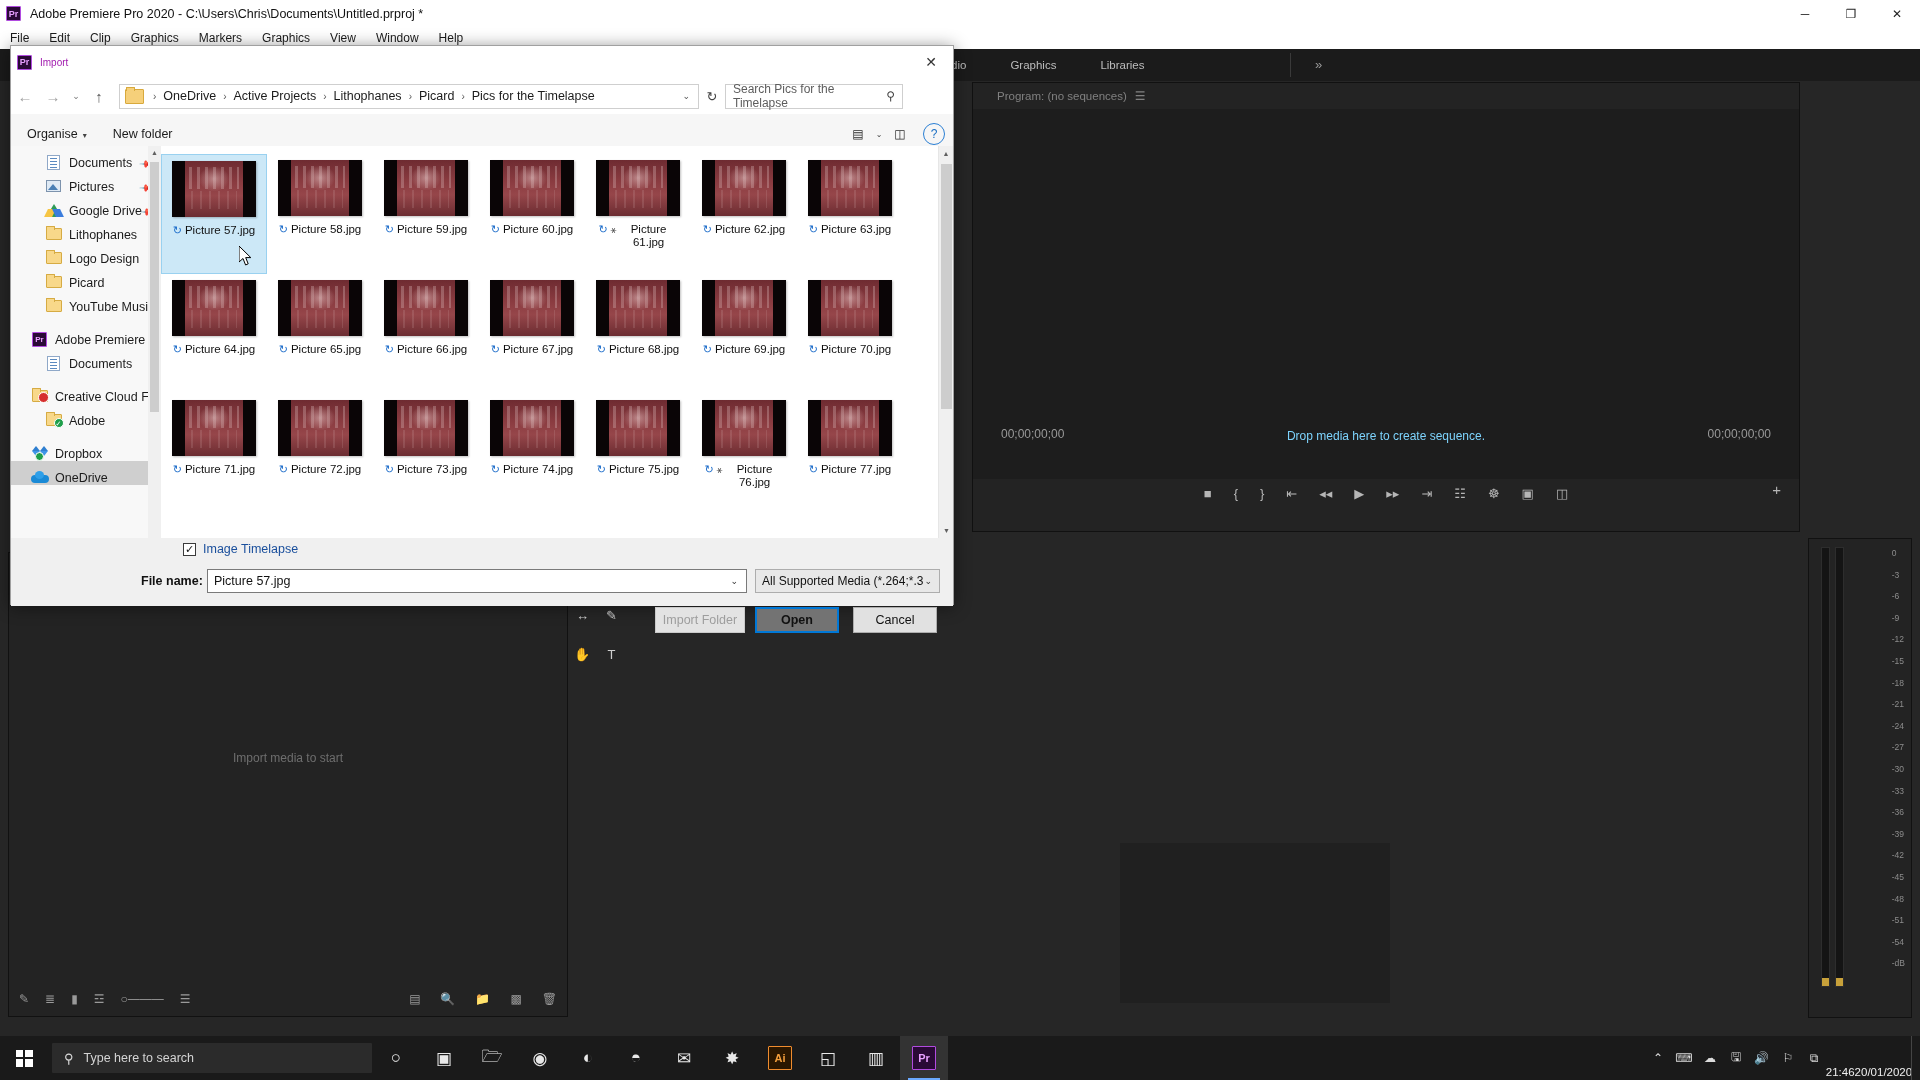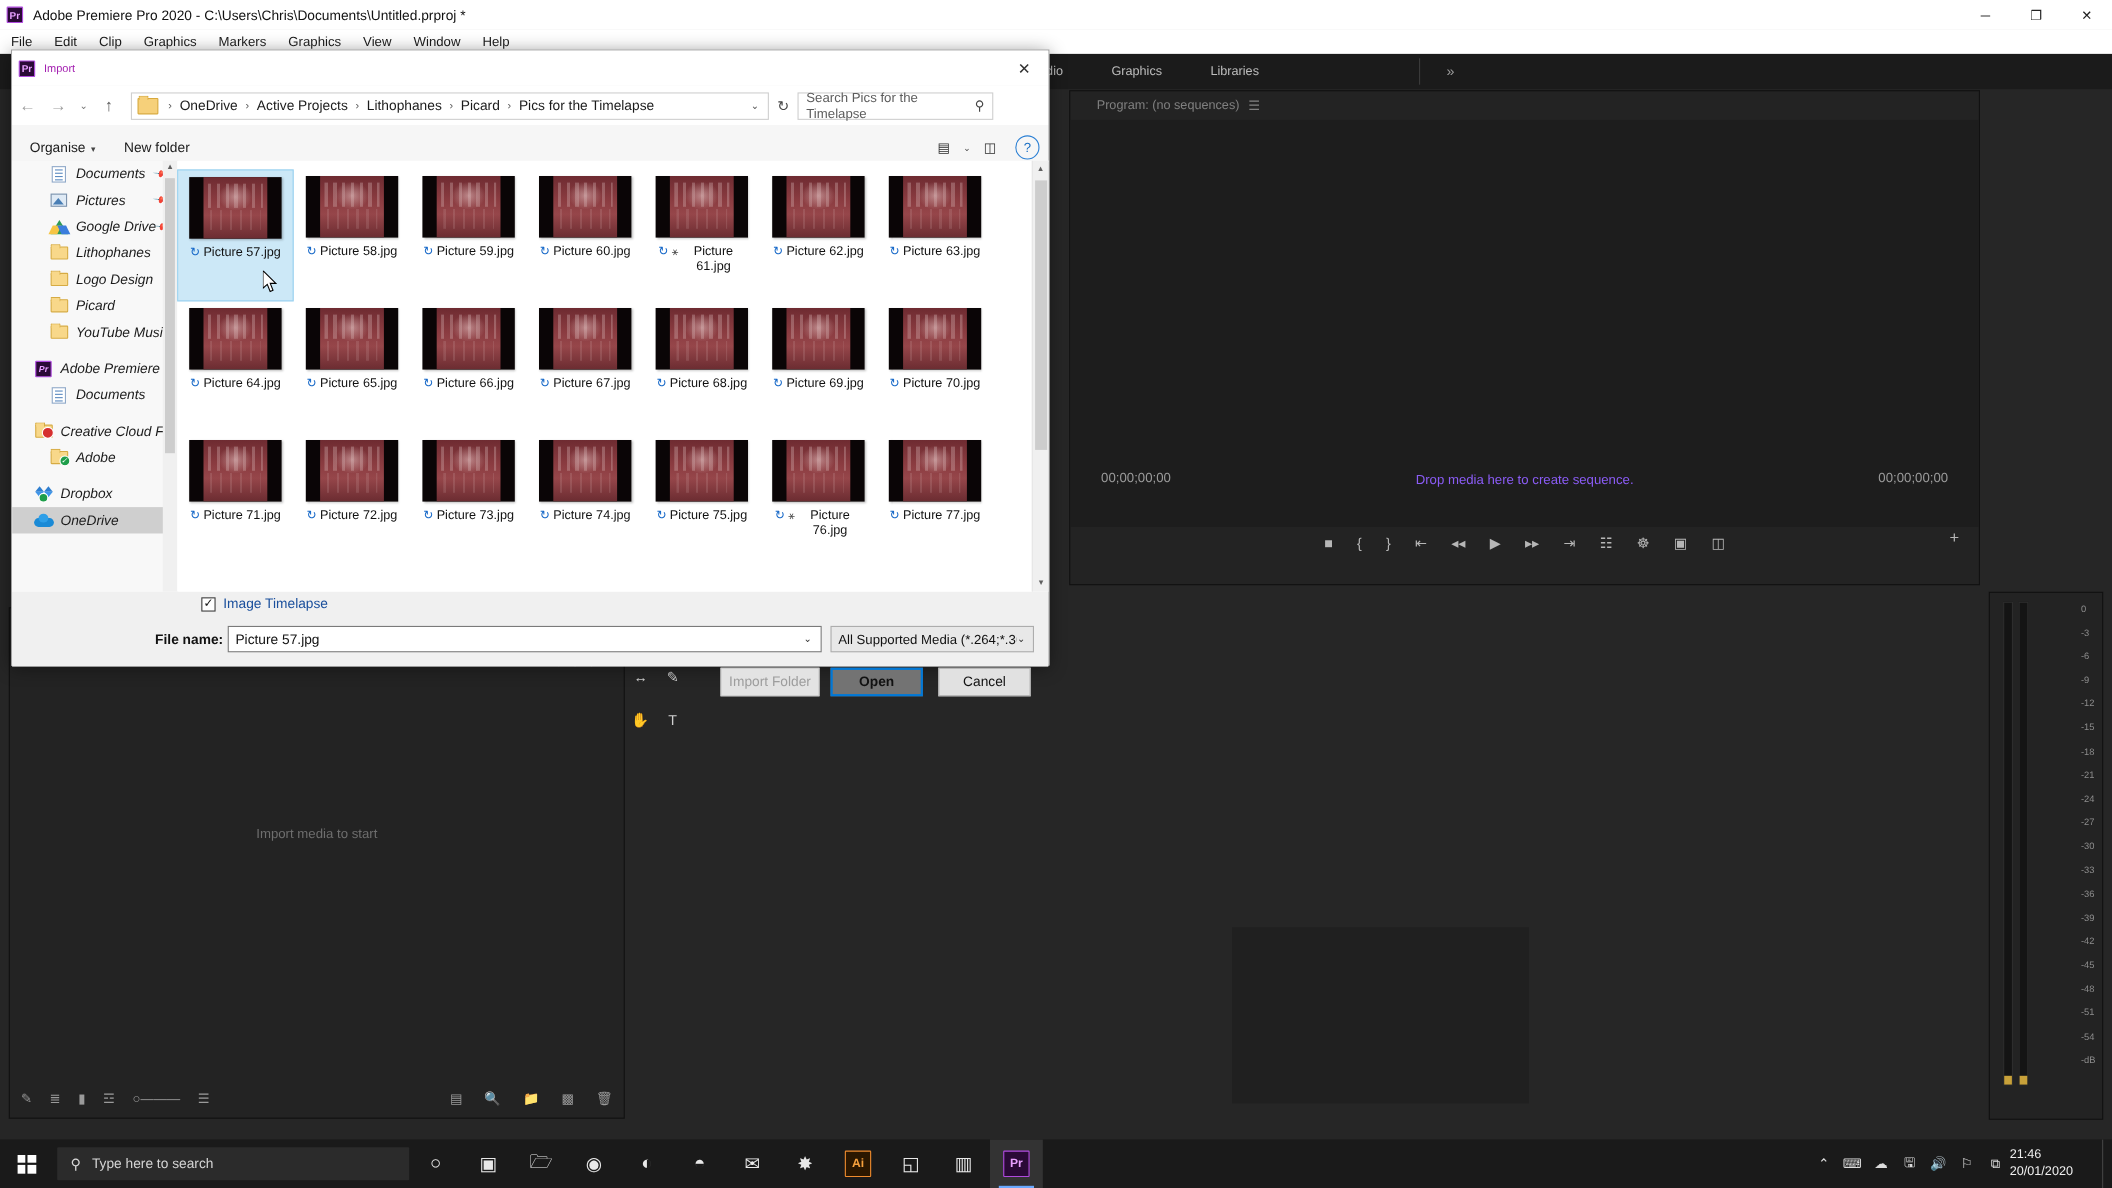--- a/index.html
+++ b/index.html
@@ -32,21 +32,21 @@
   .ws-sep{position:absolute;left:1290px;top:4px;width:1px;height:24px;background:#3a3a3a;}
   .ws-more{position:absolute;left:1305px;top:0;line-height:32px;color:#9a9a9a;font-size:13px;padding:0 10px;}
 
   
   #program-panel{position:absolute;left:972px;top:82px;width:828px;height:450px;background:#232323;
       border:1px solid #111;box-sizing:border-box;}
   #program-header{position:absolute;left:0;top:0;width:100%;height:26px;display:flex;align-items:center;}
   #program-title{font-size:11.5px;color:#808080;margin-left:24px;}
   #program-menu-icon{margin-left:8px;color:#808080;font-size:12px;line-height:1;}
   #program-stage{position:absolute;left:0;top:26px;width:100%;height:370px;background:#1d1d1d;}
-  #drop-hint{position:absolute;width:100%;top:320px;text-align:center;font-size:12px;color:#8b5cf6;}
+  #drop-hint{position:absolute;width:100%;top:320px;text-align:center;font-size:12px;color:#7dd3fc;}
   #tc-left{position:absolute;left:28px;top:344px;font-size:12px;color:#9a9a9a;font-family:"Liberation Sans",sans-serif;}
   #tc-right{position:absolute;right:28px;top:344px;font-size:12px;color:#9a9a9a;}
   #prog-transport{position:absolute;left:0;top:390px;width:100%;height:40px;display:flex;align-items:center;justify-content:center;gap:22px;color:#b6b6b6;font-size:13px;}
   #prog-plus{position:absolute;right:18px;top:398px;color:#b6b6b6;font-size:15px;}
 
   
   #project-panel{position:absolute;left:8px;top:552px;width:560px;height:465px;background:#232323;border:1px solid #111;box-sizing:border-box;}
   #project-hint{position:absolute;width:100%;top:198px;text-align:center;font-size:12px;color:#6e6e6e;}
   #project-toolbar{position:absolute;left:0;bottom:0;width:100%;height:34px;display:flex;align-items:center;color:#9a9a9a;font-size:12px;}
   #project-toolbar .lt{margin-left:10px;display:flex;gap:16px;align-items:center;}
@@ -76,21 +76,21 @@
   .win-logo{width:17px;height:17px;display:grid;grid-template-columns:1fr 1fr;grid-template-rows:1fr 1fr;gap:2px;}
   .win-logo i{background:#ffffff;display:block;}
   #search-box{width:320px;height:30px;background:#2b2b2b;display:flex;align-items:center;margin-left:4px;border-radius:1px;}
   #search-box .s-ico{margin:0 10px 0 12px;color:#d8d8d8;font-size:13px;}
   #search-box .s-txt{font-size:12.5px;color:#d4d4d4;}
   .tb-icon{width:48px;height:44px;display:flex;align-items:center;justify-content:center;font-size:17px;color:#e8e8e8;position:relative;}
   .tb-icon.active::after{content:'';position:absolute;bottom:0;left:8px;right:8px;height:2px;background:#6aa9ff;}
   .tb-icon.active{background:#333333;}
   #tray{position:absolute;right:0;height:44px;display:flex;align-items:center;gap:0;}
   .tray-ico{width:26px;height:44px;display:flex;align-items:center;justify-content:center;font-size:12px;color:#dcdcdc;}
-  #clock{width:84px;height:44px;display:flex;flex-direction:column;align-items:flex-start;justify-content:center;color:#efefef;font-size:11.5px;line-height:15px;}
+  #clock{width:84px;height:44px;display:flex;flex-direction:row;align-items:flex-end;justify-content:center;color:#efefef;font-size:11.5px;line-height:15px;}
   #show-desktop{width:8px;height:44px;border-left:1px solid #444;}
 
   
   #import-dialog{position:absolute;left:10px;top:45px;width:944px;height:560px;background:#f0f0f0;
       border:1px solid #a0a0a0;box-shadow:0 2px 16px rgba(0,0,0,.45);box-sizing:border-box;}
   #dlg-titlebar{position:absolute;left:0;top:0;width:100%;height:32px;background:#ffffff;display:flex;align-items:center;}
   #dlg-title{font-size:10px;color:#a21caf;margin-left:8px;}
   #dlg-close{position:absolute;right:0;top:0;width:44px;height:32px;display:flex;align-items:center;justify-content:center;font-size:14px;color:#333;}
 
   
@@ -117,21 +117,21 @@
   #view-ctrls{position:absolute;right:8px;display:flex;align-items:center;gap:0;}
   .viewbtn{width:26px;height:24px;display:flex;align-items:center;justify-content:center;color:#2b2b2b;font-size:12px;}
   .viewcaret{width:16px;height:24px;display:flex;align-items:center;justify-content:center;color:#444;font-size:8px;}
   #help-btn{width:22px;height:22px;border-radius:50%;border:1px solid #2a7fd4;color:#1a6fc4;font-size:12px;
       display:flex;align-items:center;justify-content:center;margin-left:10px;box-sizing:border-box;}
 
   
   #dlg-body{position:absolute;left:0;top:100px;width:100%;height:392px;background:#ffffff;}
   #nav-pane{position:absolute;left:0;top:0;width:150px;height:392px;background:#f8f8f8;
       border-right:1px solid #e2e2e2;overflow:hidden;}
-  .nav-item{height:24px;display:flex;align-items:center;padding-left:20px;font-size:12.5px;color:#1b1b1b;white-space:nowrap;position:relative;font-style:italic;}
+  .nav-item{height:24px;display:flex;align-items:flex-end;padding-left:20px;font-size:12.5px;color:#1b1b1b;white-space:nowrap;position:relative;}
   .nav-item.indent2{padding-left:34px;}
   .nav-item.sel{background:#cfcfcf;}
   .nav-item .ni{width:17px;height:16px;margin-right:7px;flex:0 0 auto;display:flex;align-items:center;justify-content:center;}
   .nav-item .pin{margin-left:auto;margin-right:8px;color:#9a9a9a;font-size:10px;transform:rotate(45deg);}
   .nav-gap{height:9px;}
   
   #nav-scroll{position:absolute;right:0;top:0;width:13px;height:392px;background:#f0f0f0;}
   #nav-scroll .up,#nav-scroll .dn{height:13px;display:flex;align-items:center;justify-content:center;font-size:7px;color:#606060;}
   #nav-thumb{position:absolute;left:2px;top:16px;width:9px;height:250px;background:#cdcdcd;}
 

